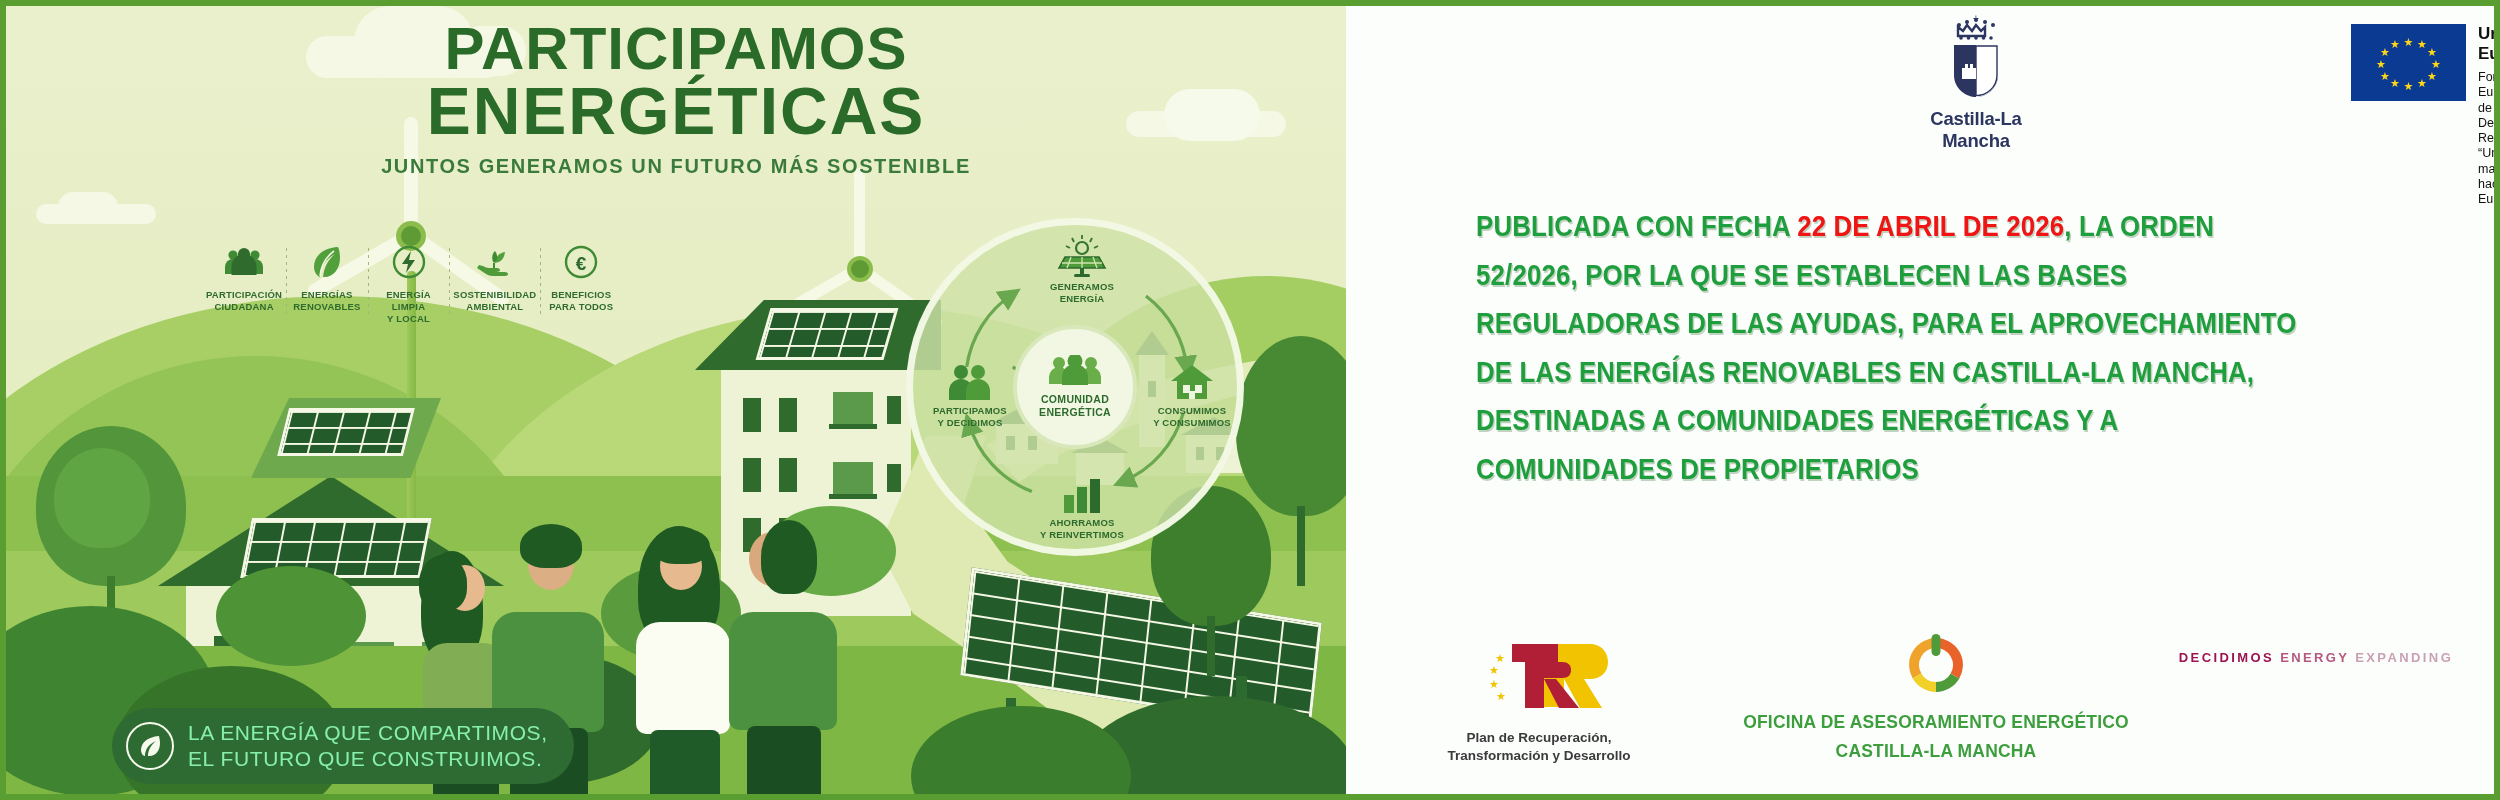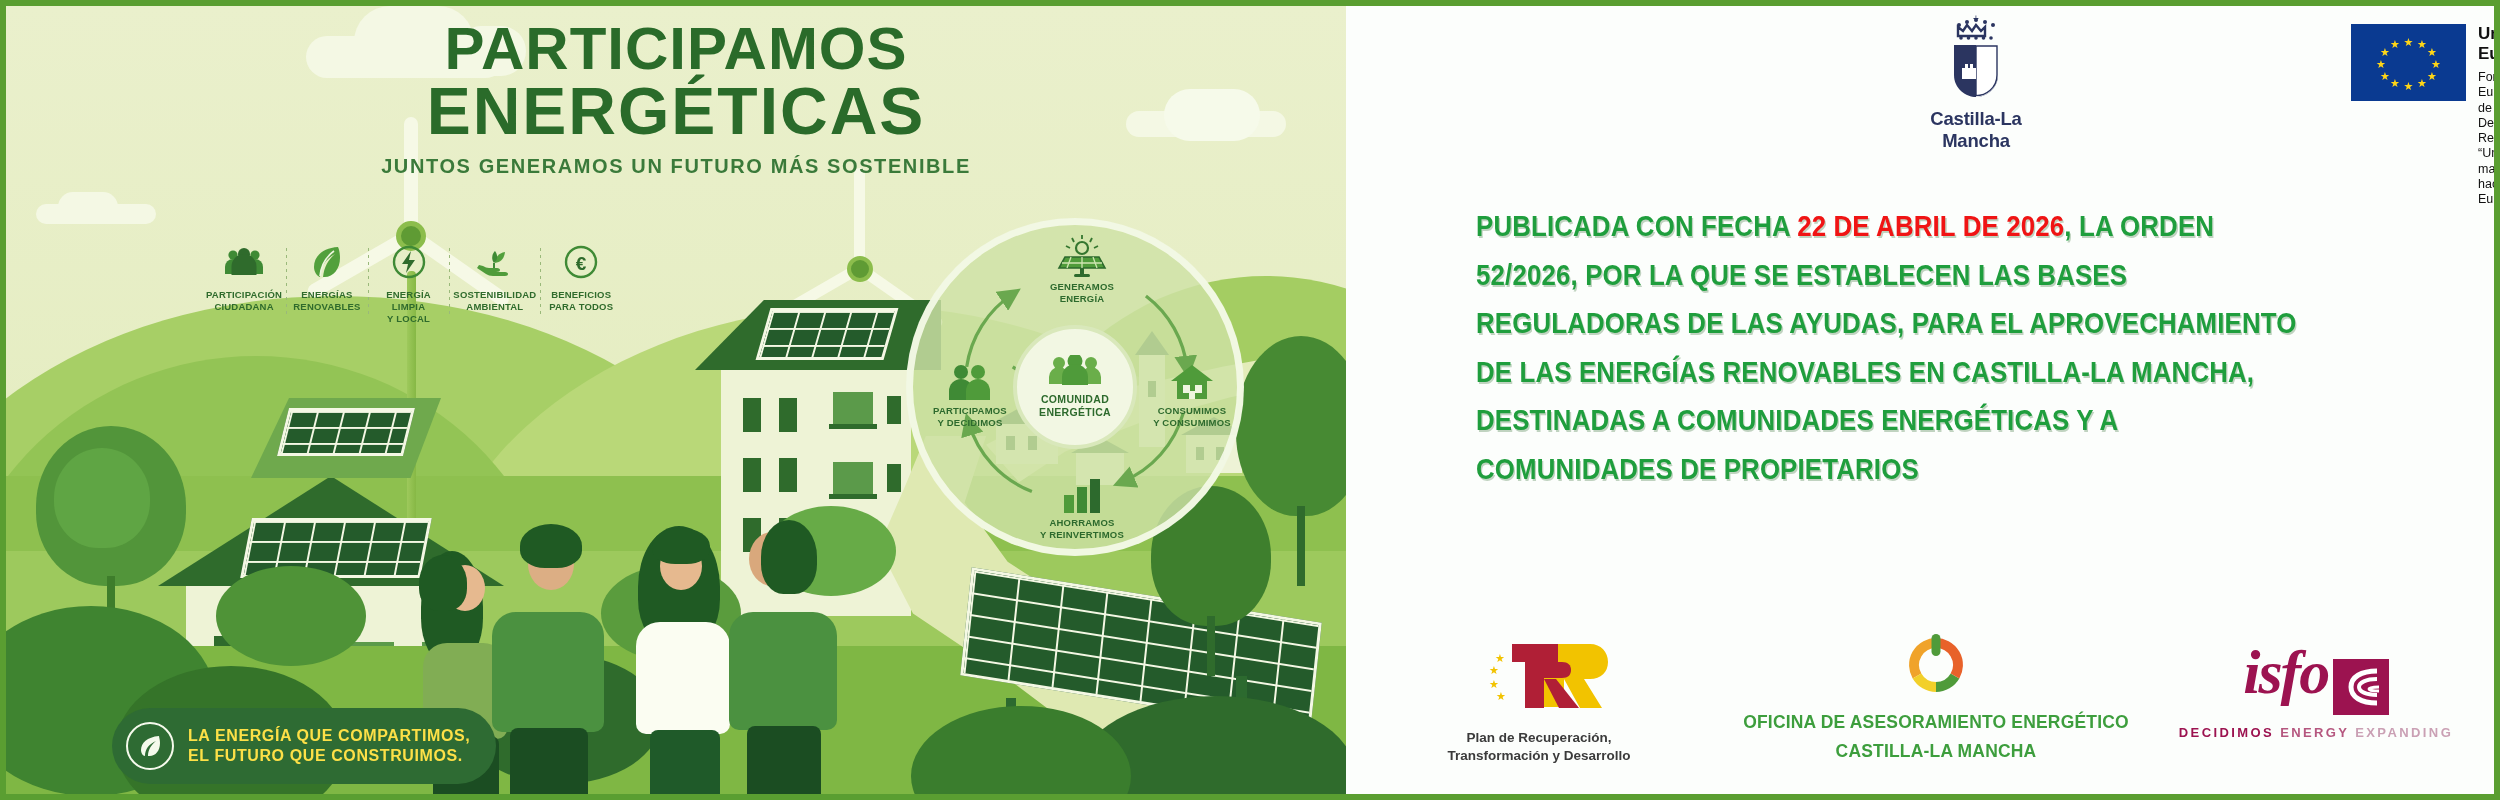--- a/index.html
+++ b/index.html
@@ -144,21 +144,21 @@
   
   .slogan {
     position:absolute; left:106px; top:702px; height:76px; z-index:40;
     background:#2e6b33; border-radius:40px; display:flex; align-items:center;
     padding:0 26px 0 14px; gap:14px;
   }
   .slogan-ico {
     width:48px; height:48px; border-radius:50%; border:2.5px solid #f5faec;
     display:flex; align-items:center; justify-content:center; flex:none;
   }
-  .slogan-txt { color:#fde047; font-weight:bold; font-size:16px; line-height:1.22; letter-spacing:.6px; }
+  .slogan-txt { color:#86efac; font-weight:normal; font-size:21px; line-height:1.22; letter-spacing:.6px; }
 
   
   .right {
     position:absolute; left:1340px; top:0; width:1148px; height:788px;
     background:#fcfefc;
   }
 
   .logo-clm { position:absolute; left:550px; top:8px; width:160px; text-align:center; }
   .crown { position:relative; width:56px; height:26px; margin:0 auto 1px; }
   .clm-shield { position:relative; width:52px; height:60px; margin:0 auto; }
@@ -646,31 +646,20 @@
             <rect x="26.5" y="0" width="9" height="22" rx="4.5" fill="#4f9b3a"></rect>
           </svg>
         </div>
         <div class="oae-cap">
           <div>OFICINA DE ASESORAMIENTO ENERGÉTICO</div>
           <div>CASTILLA-LA MANCHA</div>
         </div>
       </div>
 
       <div class="fl fl-isfo">
-        <div style="white-space:nowrap;">
-          <span class="isfo-word">isfo</span>
-          <span class="isfo-mark">
-            <svg width="56" height="56" viewBox="0 0 56 56">
-              <rect width="56" height="56" fill="#9c1350"></rect>
-              <path d="M44 12c-16 0-26 6-26 16s10 16 26 16" fill="none" stroke="#ffffff" stroke-width="5"></path>
-              <path d="M44 20c-11 0-18 3.5-18 8s7 8 18 8" fill="none" stroke="#ffffff" stroke-width="4"></path>
-              <path d="M46 28c-6 0-10 1-10 2s4 2 10 2" fill="none" stroke="#ffffff" stroke-width="3"></path>
-            </svg>
-          </span>
-        </div>
         <div class="isfo-tag">
           <span class="a">DECIDIMOS</span>
           <span class="b">ENERGY</span>
           <span class="c">EXPANDING</span>
         </div>
       </div>
 
     </div>
   </div>
 </div>

